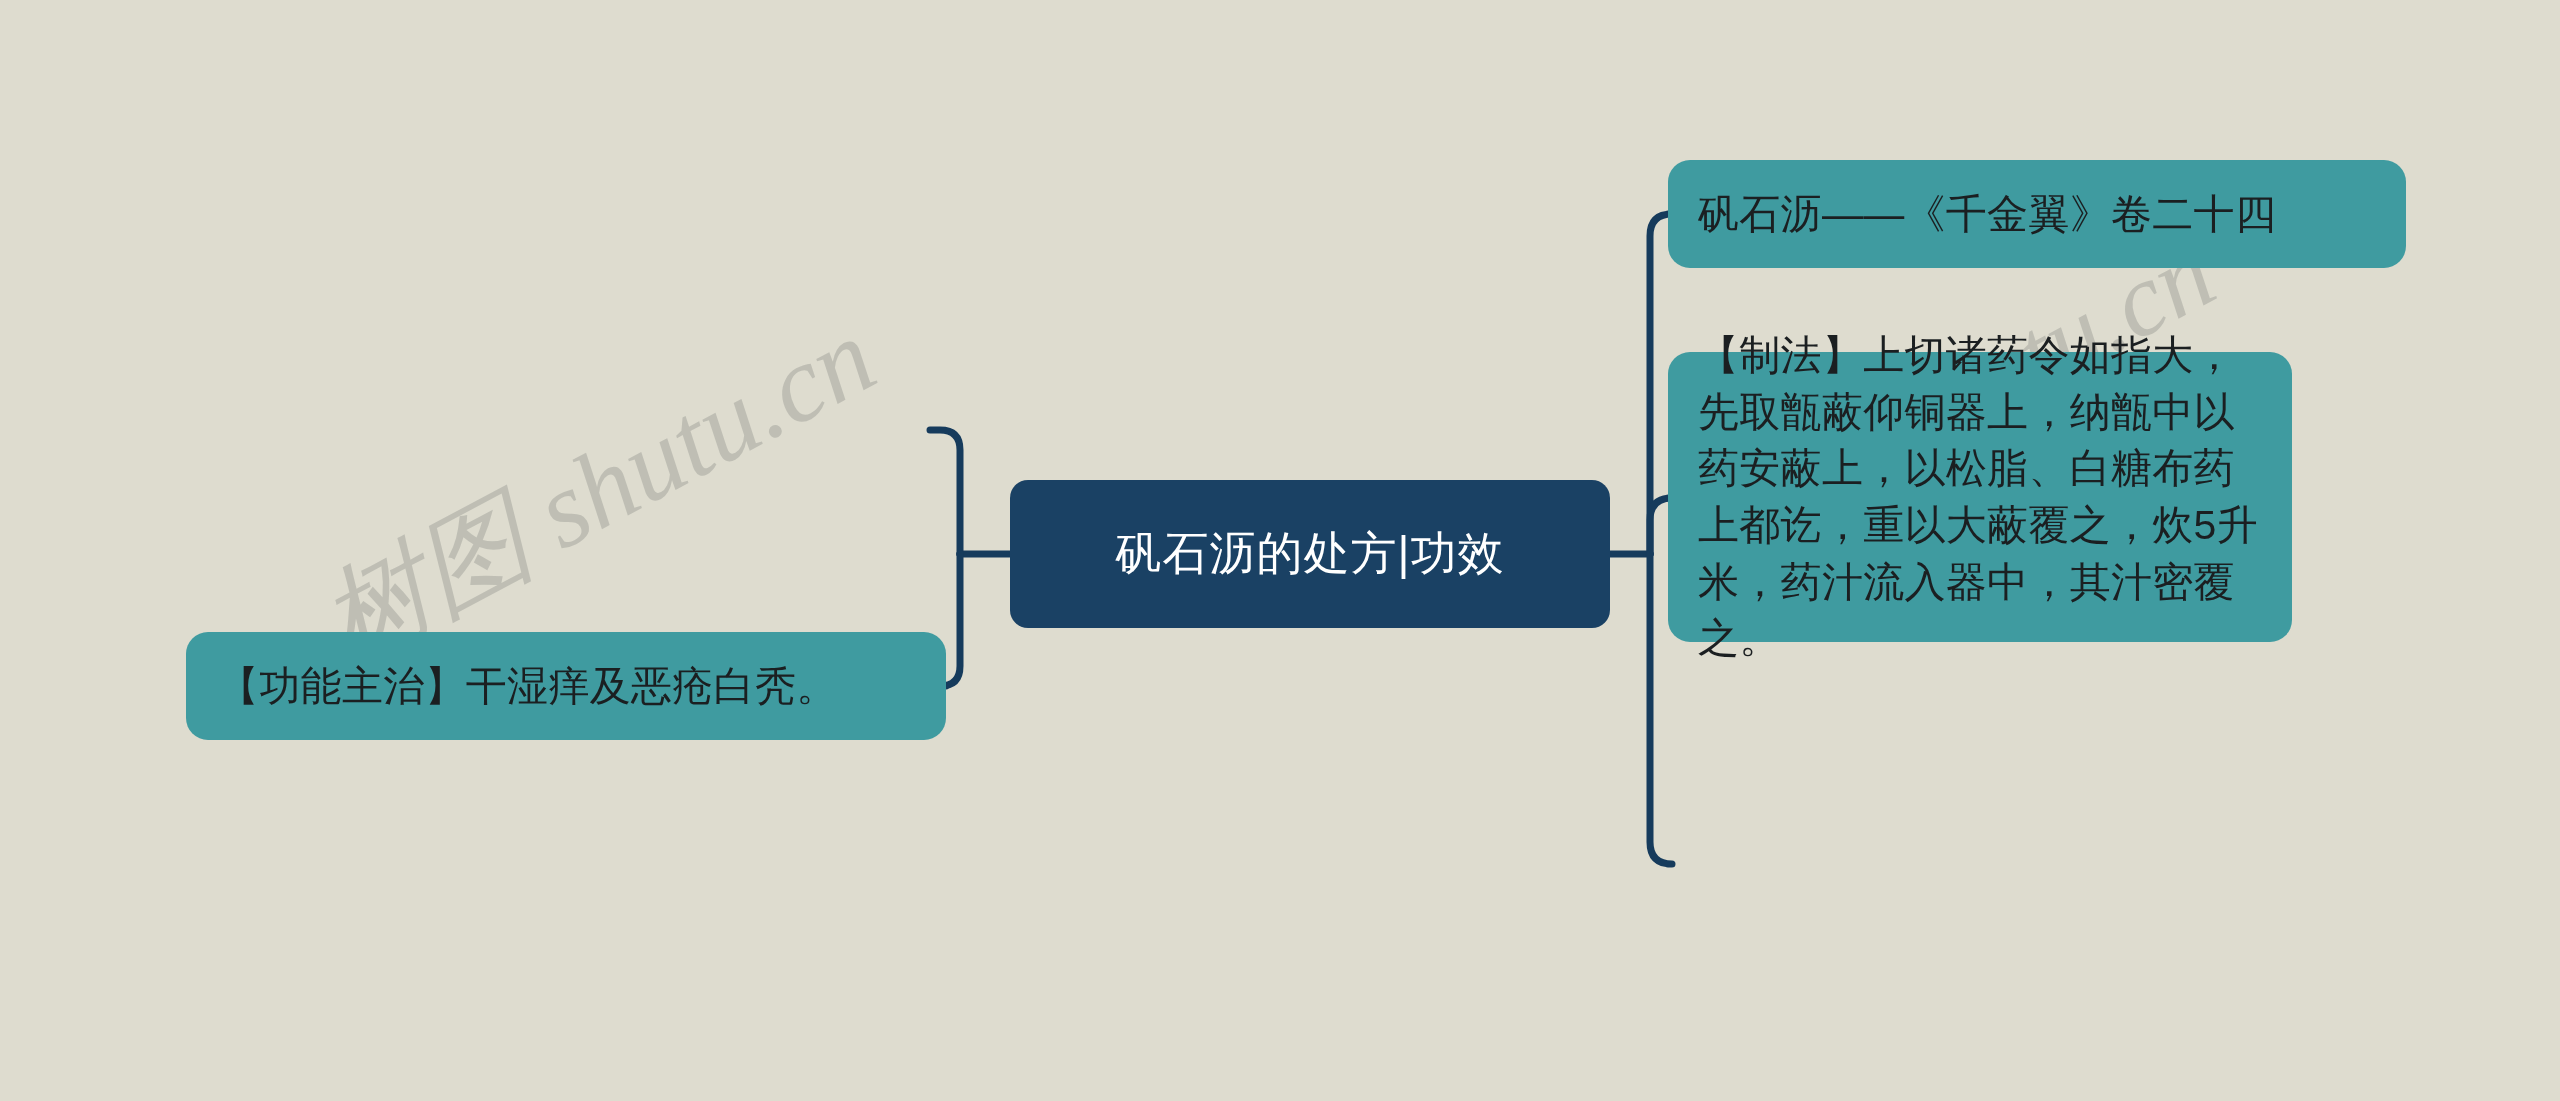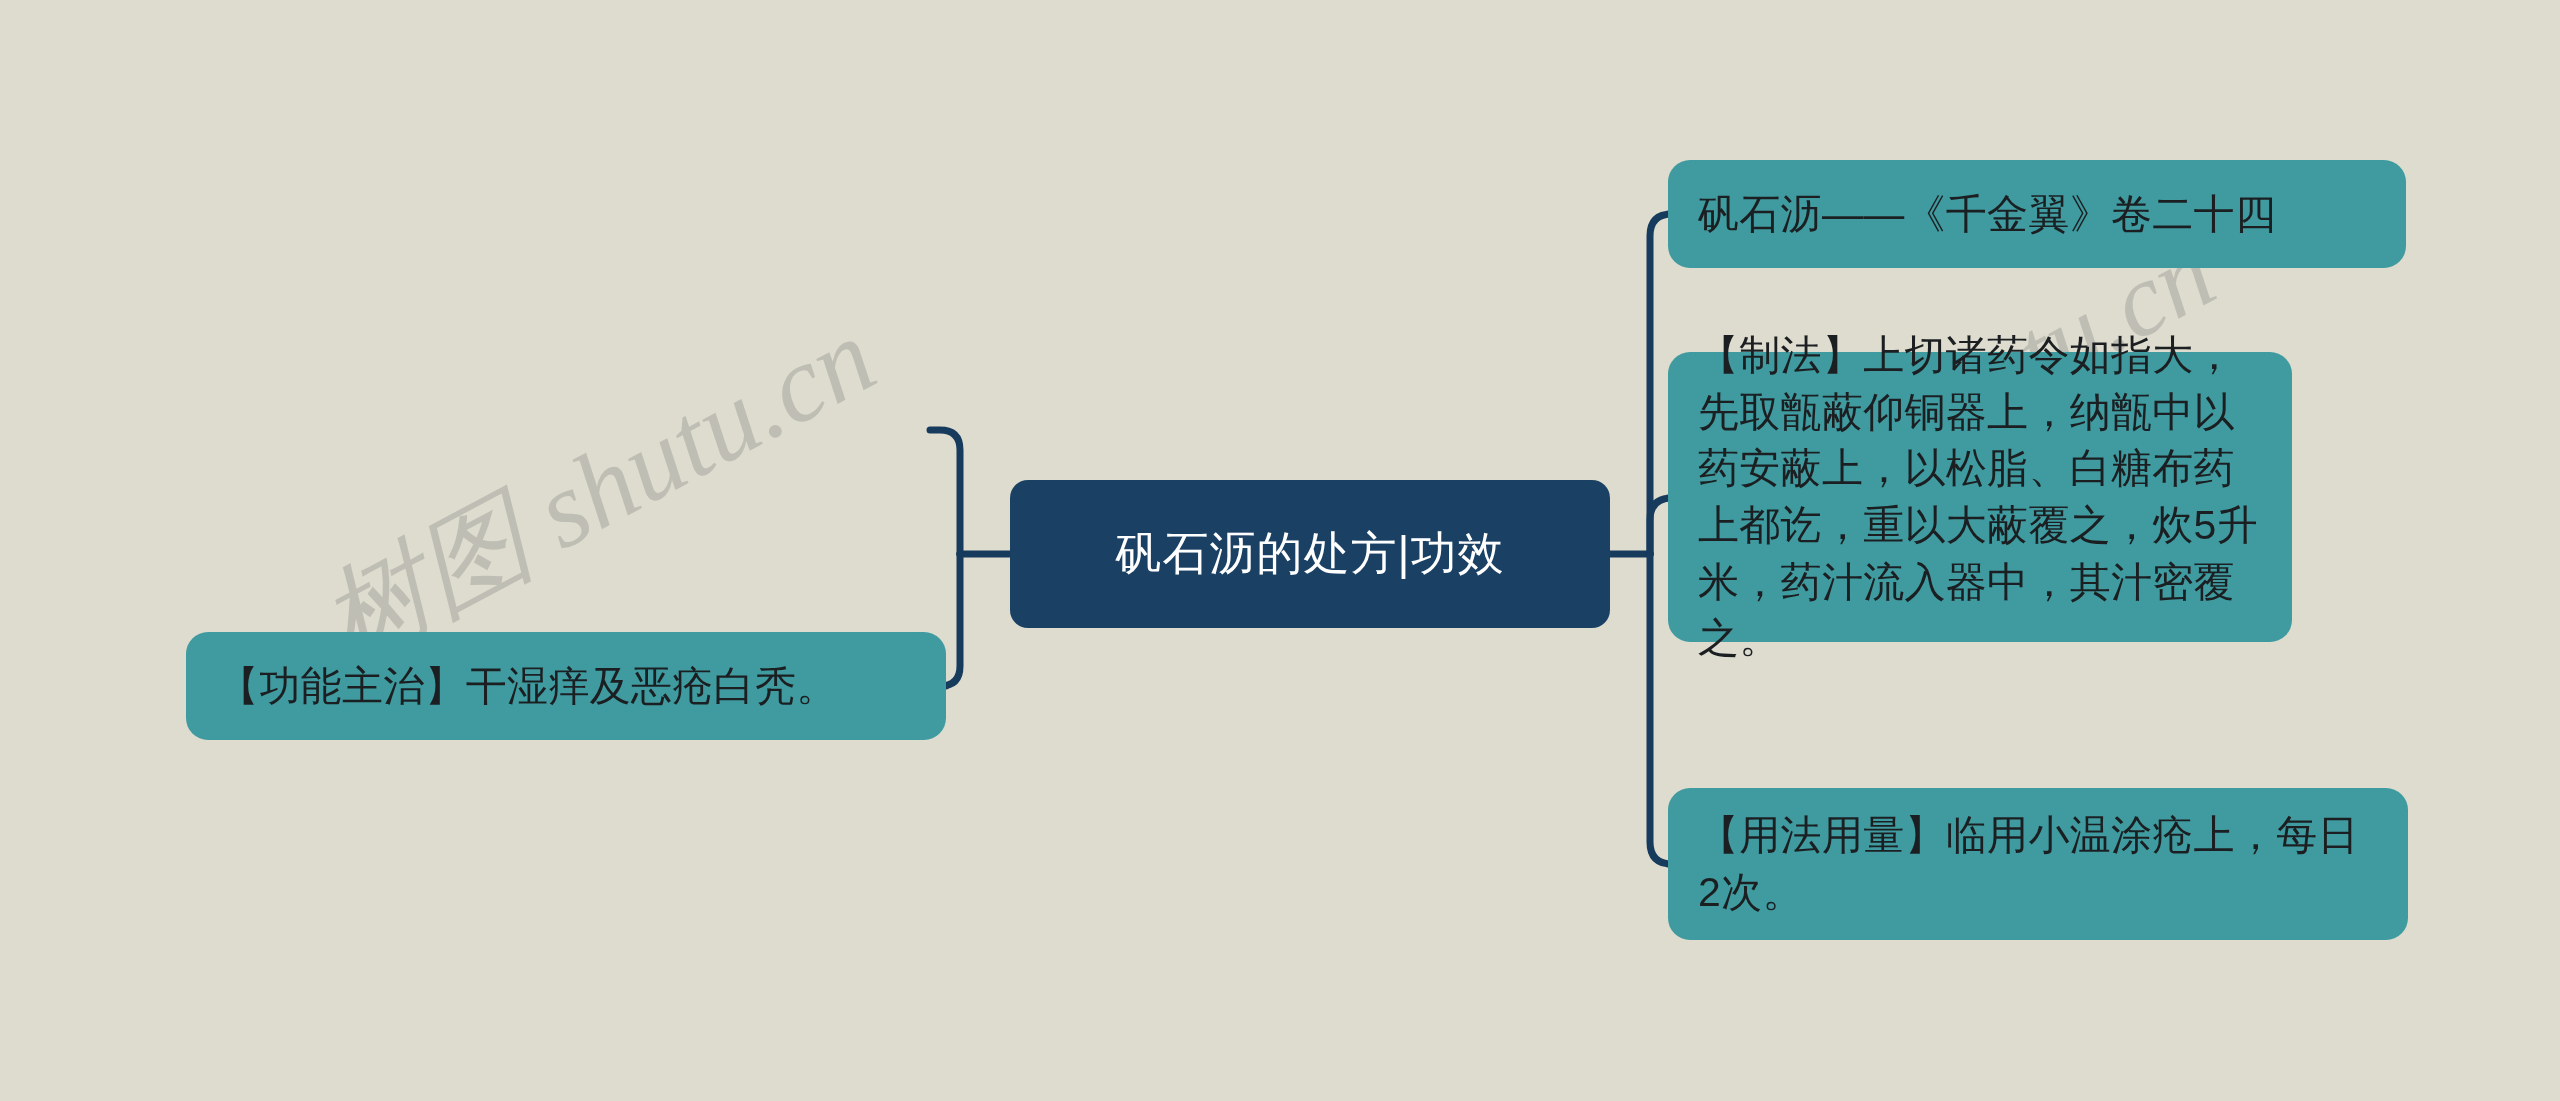--- a/index.html
+++ b/index.html
@@ -142,17 +142,14 @@
   </div>
 
   <div class="node leaf" id="node-source">
     <span class="txt">矾石沥——《千金翼》卷二十四</span>
   </div>
 
   <div class="node leaf" id="node-method">
     <span class="txt">【制法】上切诸药令如指大，先取甑蔽仰铜器上，纳甑中以药安蔽上，以松脂、白糖布药上都讫，重以大蔽覆之，炊5升米，药汁流入器中，其汁密覆之。</span>
   </div>
 
-  <div class="node leaf" id="node-dosage">
-    <span class="txt">【用法用量】临用小温涂疮上，每日2次。</span>
-  </div>
 
 </div>
 
 </body></html>

